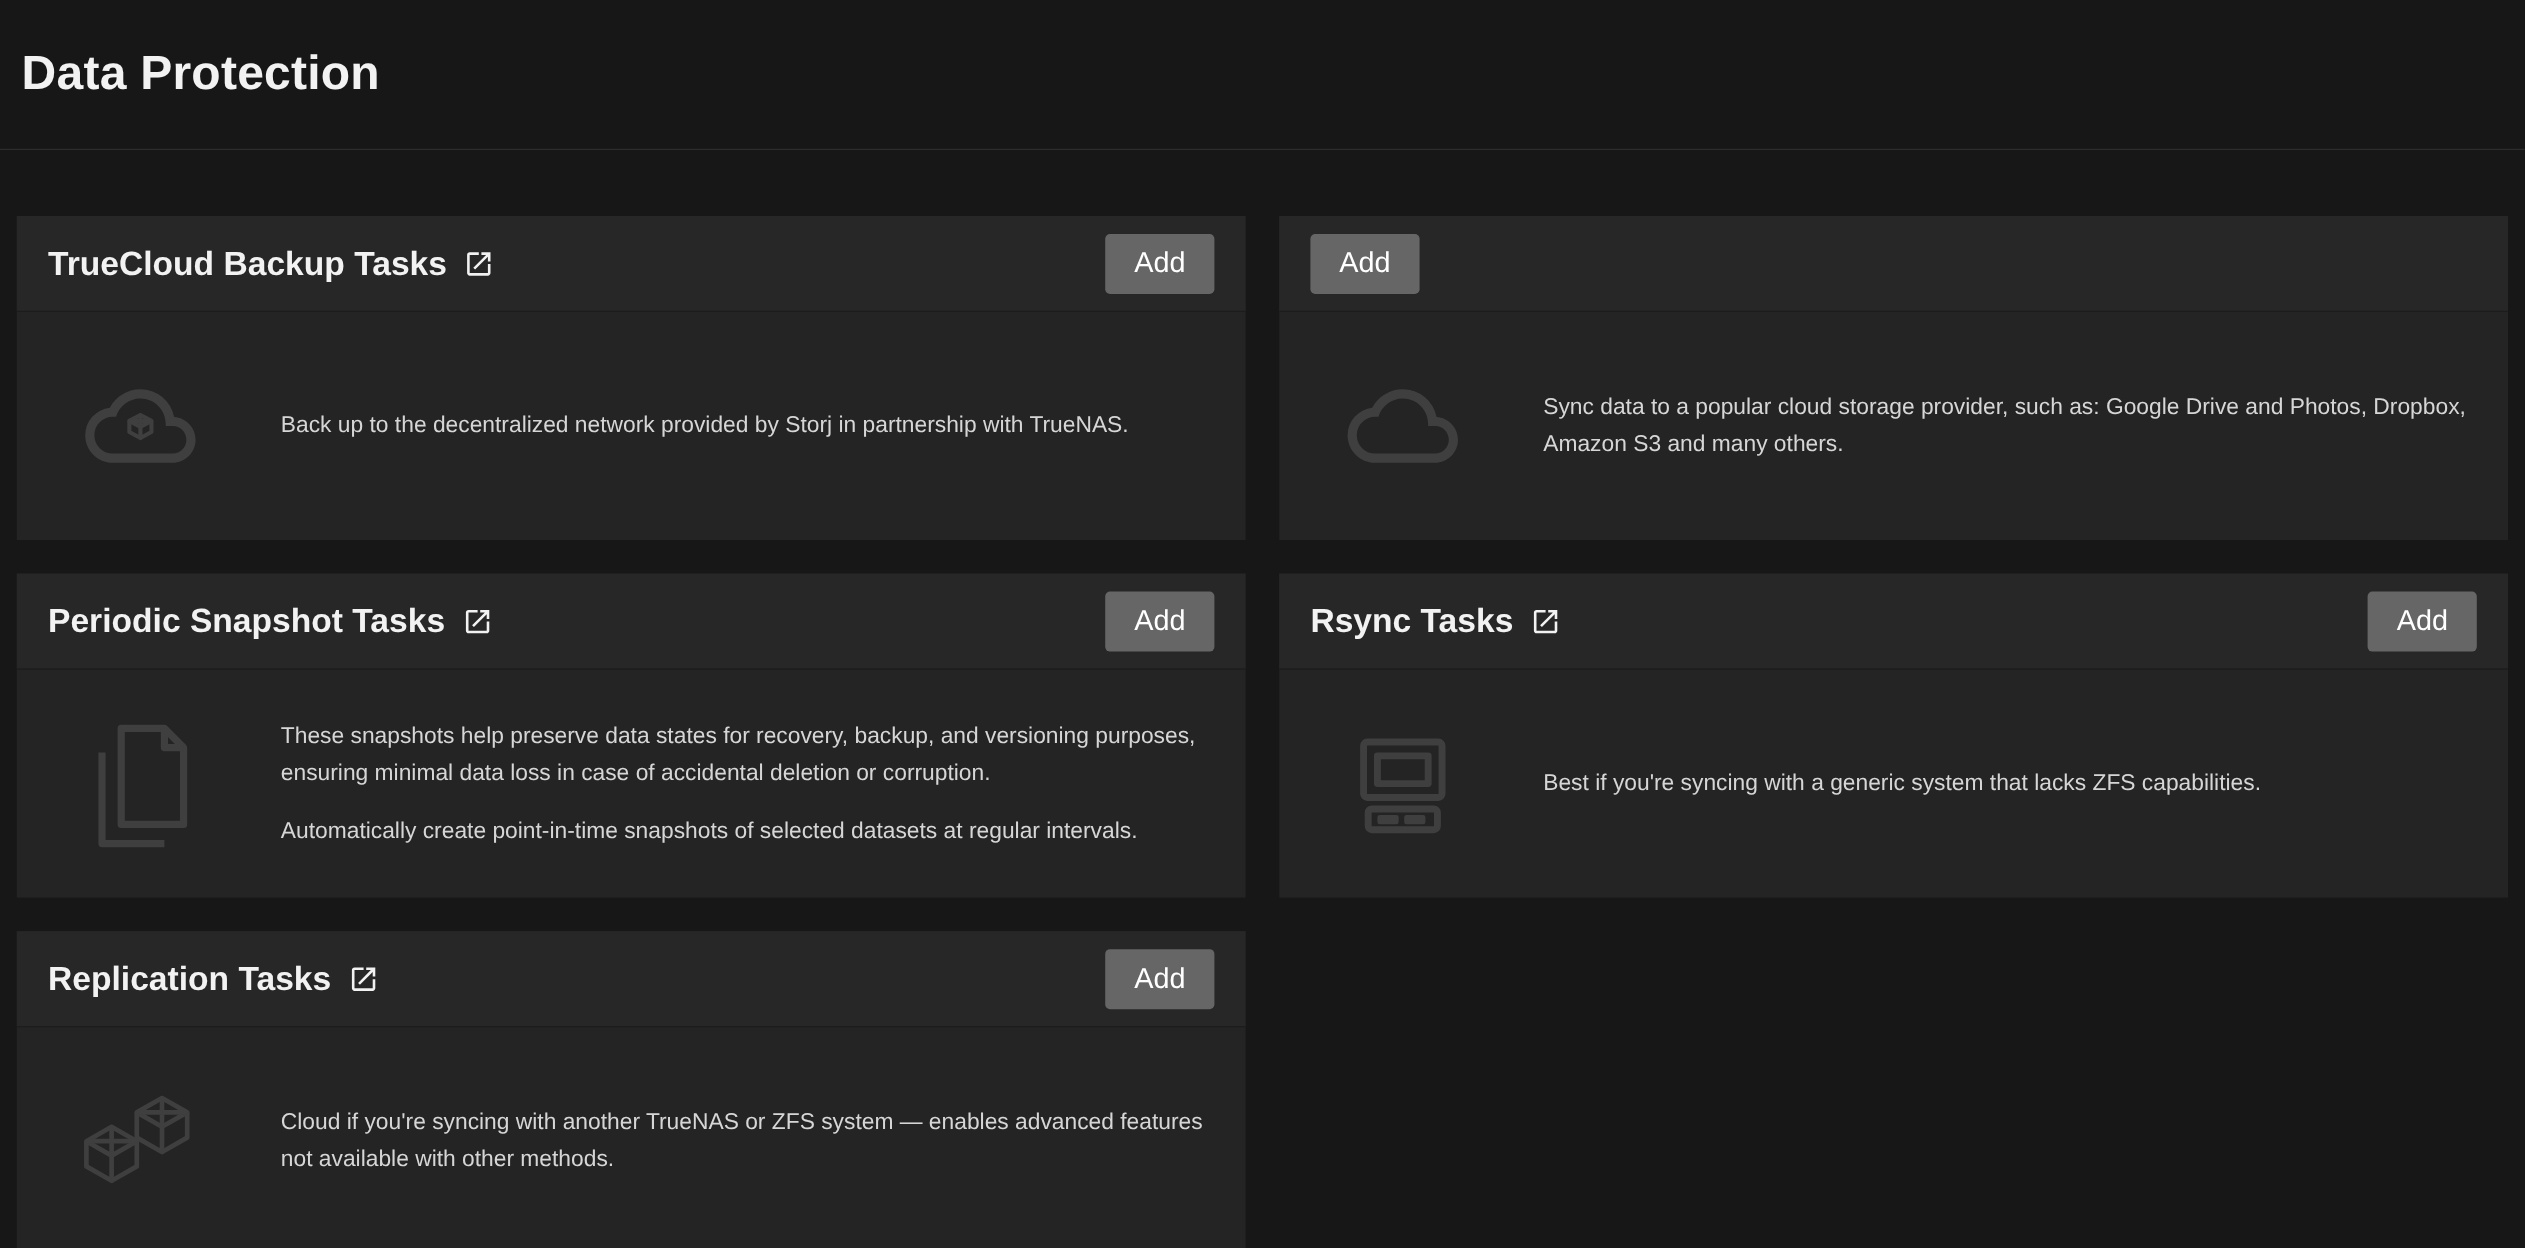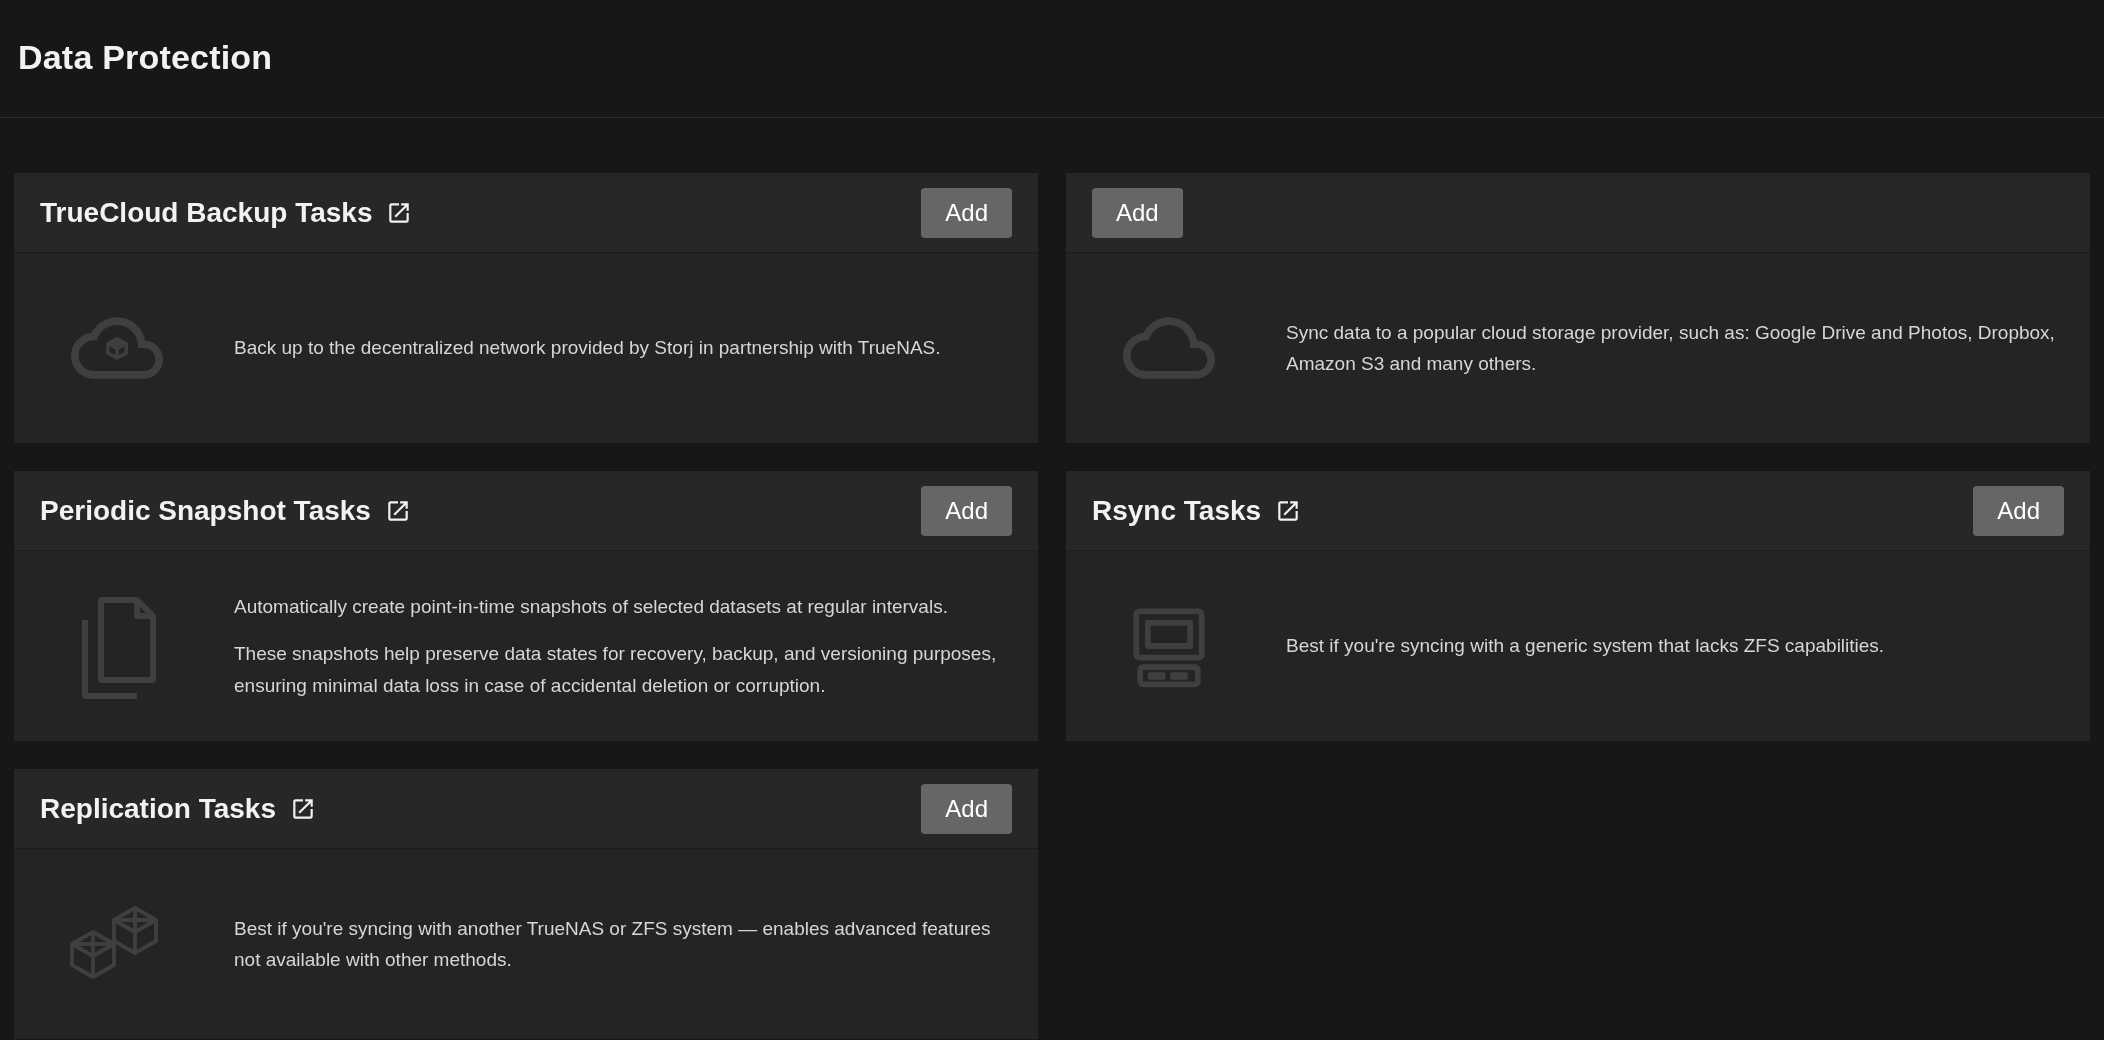--- a/index.html
+++ b/index.html
@@ -5,21 +5,21 @@
   * { box-sizing: border-box; margin: 0; padding: 0; }
   html, body {
     width: 2104px;
     min-height: 1040px;
     background: #171717;
     font-family: "Liberation Sans", sans-serif;
     color: #d6d6d6;
   }
   .page-header { padding: 38px 18px 0; }
   .page-title {
-    font-size: 34px;
+    font-size: 40px;
     font-weight: 700;
     color: #f2f2f2;
     letter-spacing: 0.2px;
     line-height: 1.15;
   }
   .page-divider {
     border: none;
     border-top: 1px solid #2d2d2d;
     margin-top: 40px;
   }
@@ -157,22 +157,22 @@
     </header>
     <div class="card-body">
       <div class="icon-wrap muted-icon">
         <svg width="104" height="116" viewBox="0 0 26 29" fill="none" stroke="currentColor" stroke-width="1.5" stroke-linejoin="round">
           <path d="M5 8 v19 h13"></path>
           <path d="M9 3 h9 l4 4 v16 h-13 z"></path>
           <path d="M18 3 v4 h4"></path>
         </svg>
       </div>
       <div class="desc">
+        <p>These snapshots help preserve data states for recovery, backup, and versioning purposes, ensuring minimal data loss in case of accidental deletion or corruption.</p>
         <p>Automatically create point-in-time snapshots of selected datasets at regular intervals.</p>
-        <p>These snapshots help preserve data states for recovery, backup, and versioning purposes, ensuring minimal data loss in case of accidental deletion or corruption.</p>
       </div>
     </div>
   </section>
 
   <section class="card">
     <header class="card-header">
       <a class="card-title">
         <span>Rsync Tasks</span>
         <svg width="26" height="26" viewBox="0 0 24 24">
           <path fill="currentColor" d="M19 19H5V5h7V3H5c-1.11 0-2 .9-2 2v14c0 1.1.89 2 2 2h14c1.1 0 2-.9 2-2v-7h-2v7zM14 3v2h3.59l-9.83 9.83 1.41 1.41L19 6.41V10h2V3h-7z"></path>
@@ -217,18 +217,18 @@
           <line x1="19" y1="8" x2="33" y2="8"></line>
 
           <polygon points="12,12 19,16 12,20 5,16"></polygon>
           <polyline points="5,16 5,23 12,27 12,20"></polyline>
           <polyline points="19,16 19,23 12,27"></polyline>
           <line x1="12" y1="12" x2="12" y2="20"></line>
           <line x1="5" y1="16" x2="19" y2="16"></line>
         </svg>
       </div>
       <div class="desc">
-        <p>Best if you're syncing with another TrueNAS or ZFS system — enables advanced features not available with other methods.</p>
+        <p>Cloud if you're syncing with another TrueNAS or ZFS system — enables advanced features not available with other methods.</p>
       </div>
     </div>
   </section>
 
 </main>
 
 </body></html>

